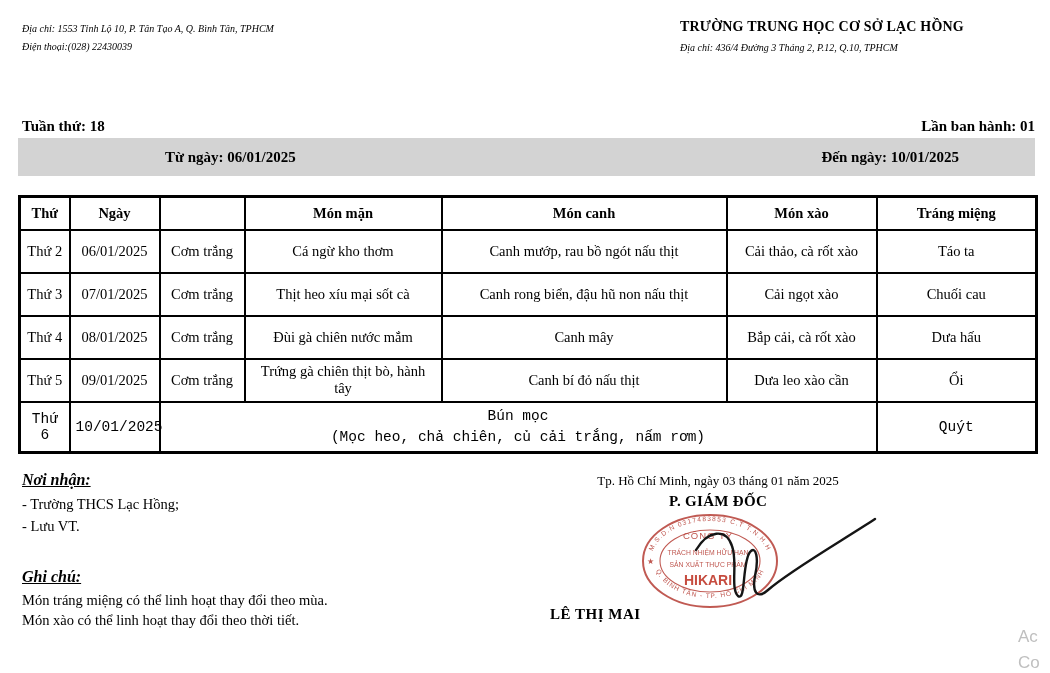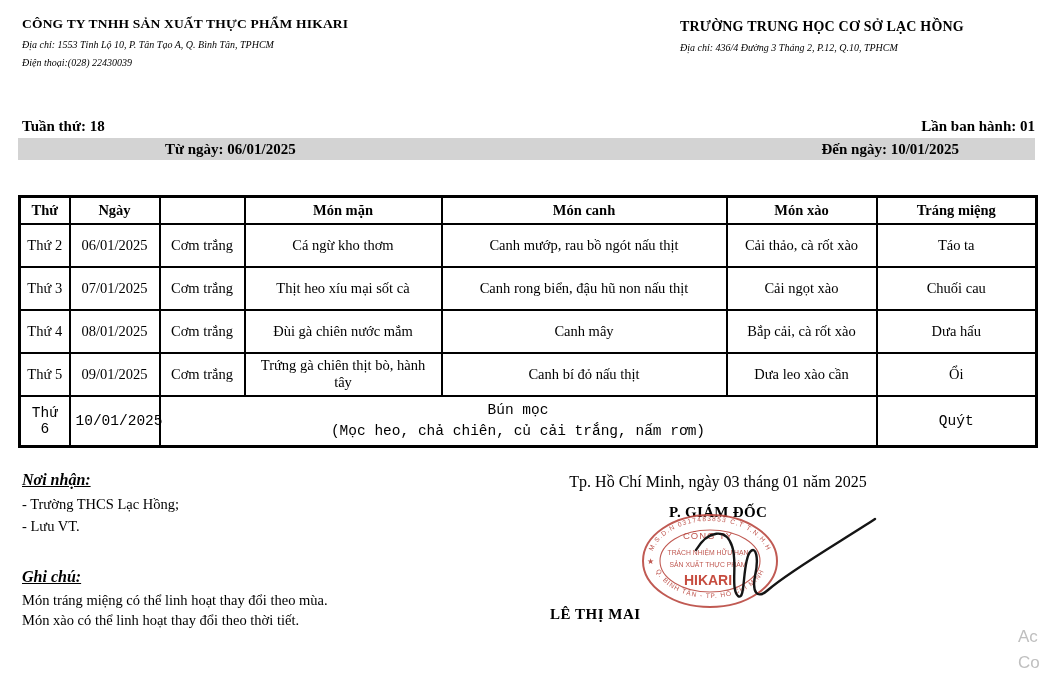--- a/index.html
+++ b/index.html
@@ -11,58 +11,57 @@
   .hdr-left { position:absolute; left:22px; top:16px; }
   .hdr-right { position:absolute; left:680px; top:19px; }
   .org-name { font-weight:bold; font-size:13.5px; letter-spacing:.2px; }
   .hdr-right .org-name { font-size:14px; }
   .org-line { font-style:italic; font-size:10px; margin-top:7px; }
   
   .doc-title { position:absolute; top:86px; left:0; width:100%; text-align:center;
     font-weight:bold; font-size:21px; letter-spacing:.5px; }
   .meta-row { position:absolute; top:118px; left:22px; width:1013px;
     display:flex; justify-content:space-between; font-weight:bold; font-size:15px;gap:13px; }
-  .date-bar { position:absolute; top:138px; left:18px; width:1017px; height:22px;
+  .date-bar { position:absolute; top:138px; left:18px; width:1017px; height:38px;
     display:flex; align-items:center; font-weight:bold; font-size:15px; }
   .date-from { margin-left:147px; }
   .date-to { margin-left:auto; margin-right:76px; }
   
   .menu-table { position:absolute; top:195px; left:18px; width:1017px;
     border-collapse:collapse; table-layout:fixed; border:3px solid #000; }
   .menu-table th, .menu-table td { border:2px solid #000; text-align:center;
     vertical-align:middle; font-size:14.5px; padding:2px 5px; box-sizing:border-box; }
-  .menu-table thead tr { height:27px; }
+  .menu-table thead tr { height:33px; }
   .menu-table tbody tr { height:43px; }
   .menu-table tbody tr.last { height:51px;font-family:Liberation Mono, monospace; }
   .menu-table th { font-weight:bold; }
   .dish-line { line-height:21px; }
   
   .recipients { position:absolute; left:22px; top:469px; font-size:14.5px; line-height:22px; }
   .notes { position:absolute; left:22px; top:567px; font-size:14.5px; line-height:20.5px; }
   .sec-heading { font-weight:bold; font-style:italic; text-decoration:underline;
     font-size:16px; margin-bottom:2px; }
   
   .sign-block { position:absolute; left:550px; top:473px; width:336px; text-align:center; }
-  .place-date { font-size:16px; }
-  .role { font-weight:bold; font-size:15px; margin-top:13px; letter-spacing:.3px; }
+  .place-date { font-size:13px; }
+  .role { font-weight:bold; font-size:15px; margin-top:4px; letter-spacing:.3px; }
   .signer { position:absolute; left:550px; top:606px; width:336px; text-align:left;
     font-weight:bold; font-size:15px; letter-spacing:.5px; }
   .stamp-svg { position:absolute; left:618px; top:500px; }
   
   .watermark { position:absolute; left:1018px; top:624px; width:40px;
     font-family:"Liberation Sans", sans-serif; font-size:17px; color:#bfbfbf;
     line-height:26px; }
 </style>
 </head>
 <body>
 
 <div class="page">
 
   <div class="hdr-left">
-    <div class="org-name">CÔNG TY TNHH SẢN XUẤT THỰC PHẨM HIKARI</div>
     <div class="org-line">Địa chỉ: 1553 Tỉnh Lộ 10, P. Tân Tạo A, Q. Bình Tân, TPHCM</div>
     <div class="org-line">Điện thoại:(028) 22430039</div>
   </div>
   <div class="hdr-right">
     <div class="org-name">TRƯỜNG TRUNG HỌC CƠ SỞ LẠC HỒNG</div>
     <div class="org-line">Địa chỉ: 436/4 Đường 3 Tháng 2, P.12, Q.10, TPHCM</div>
   </div>
 
   <div class="meta-row">
     <span>Tuần thứ: 18</span>

